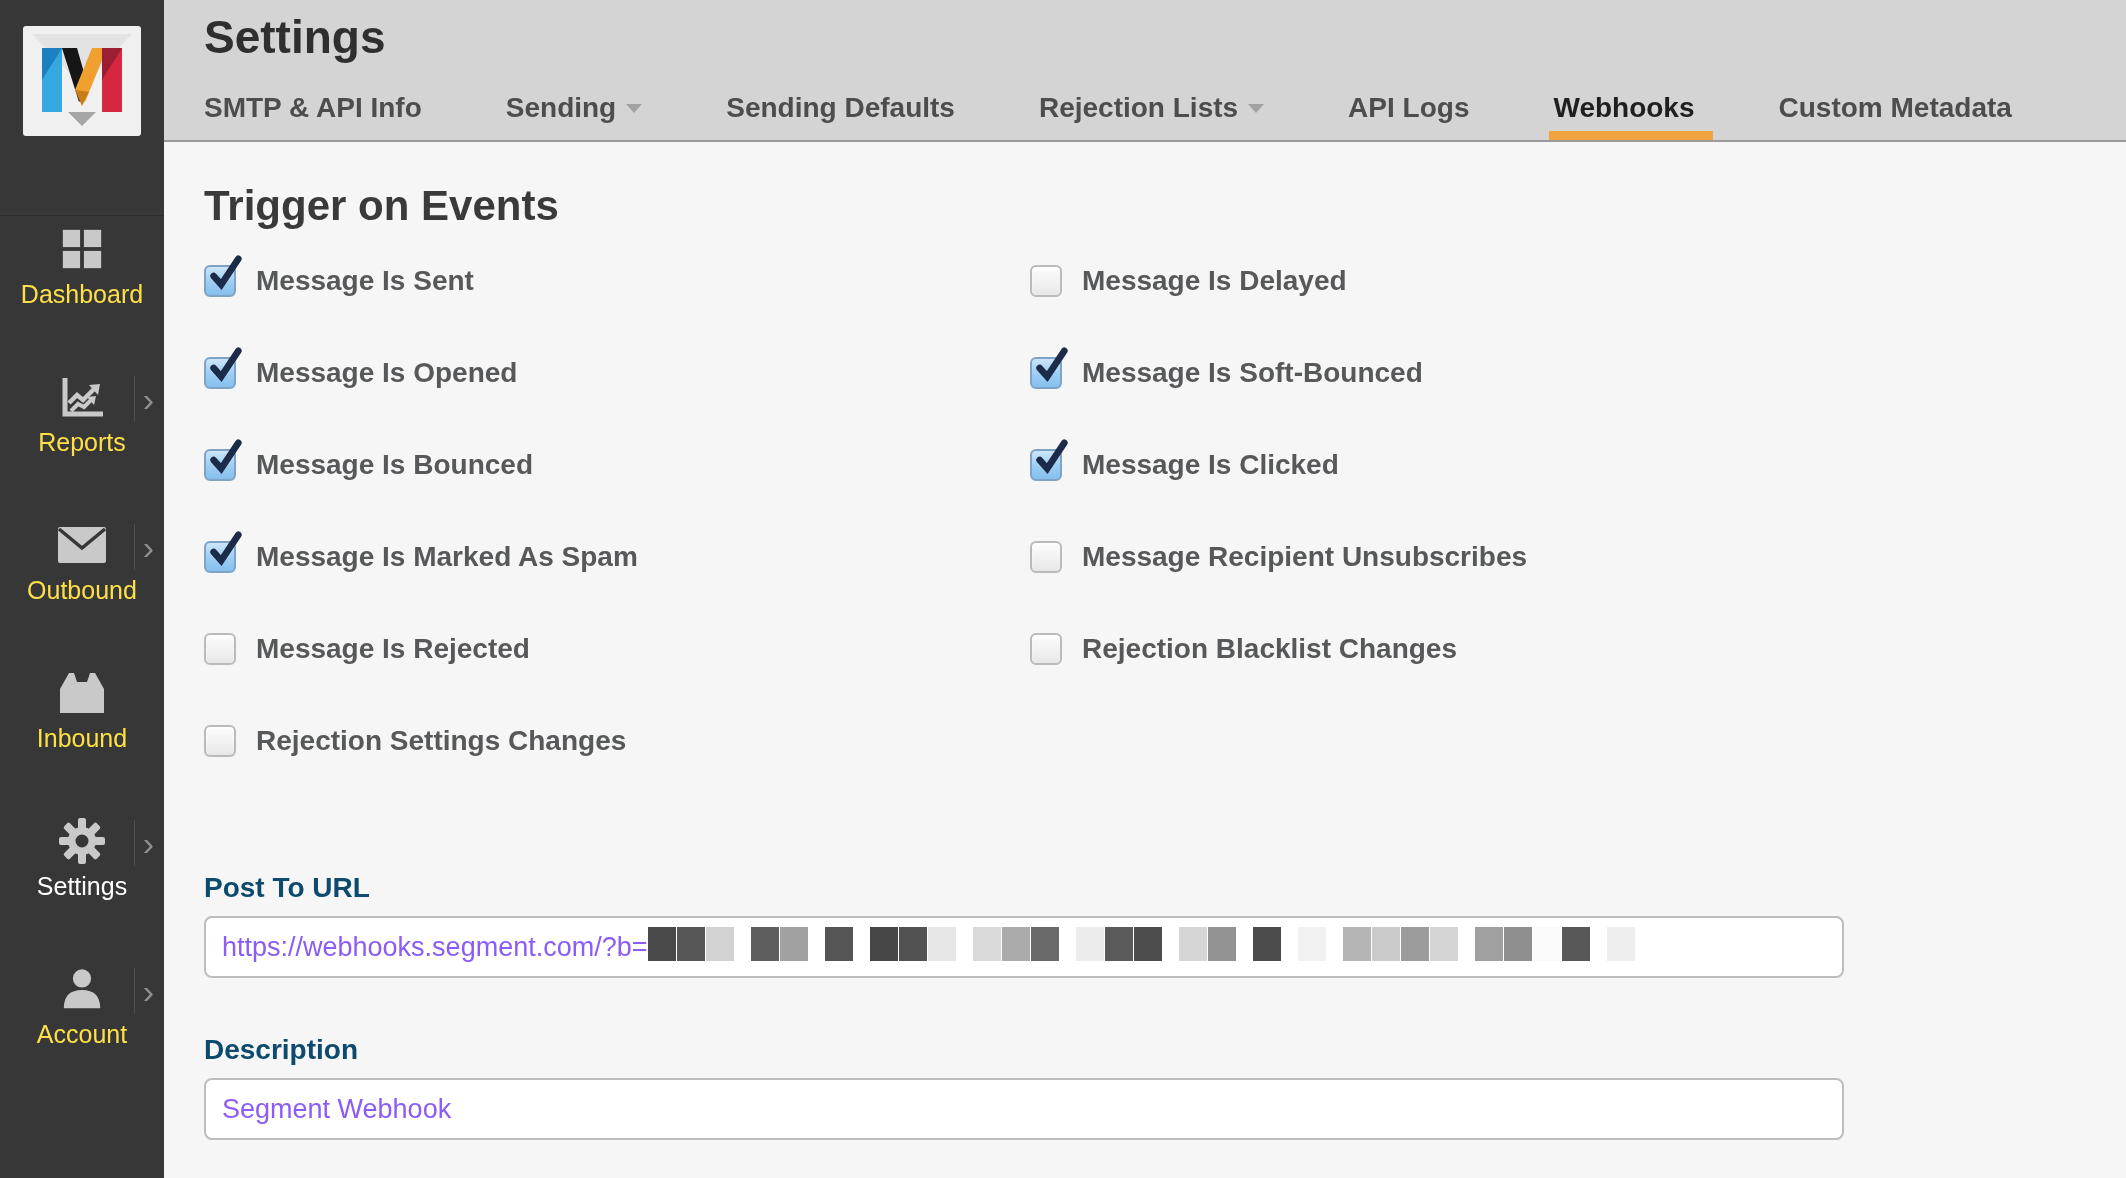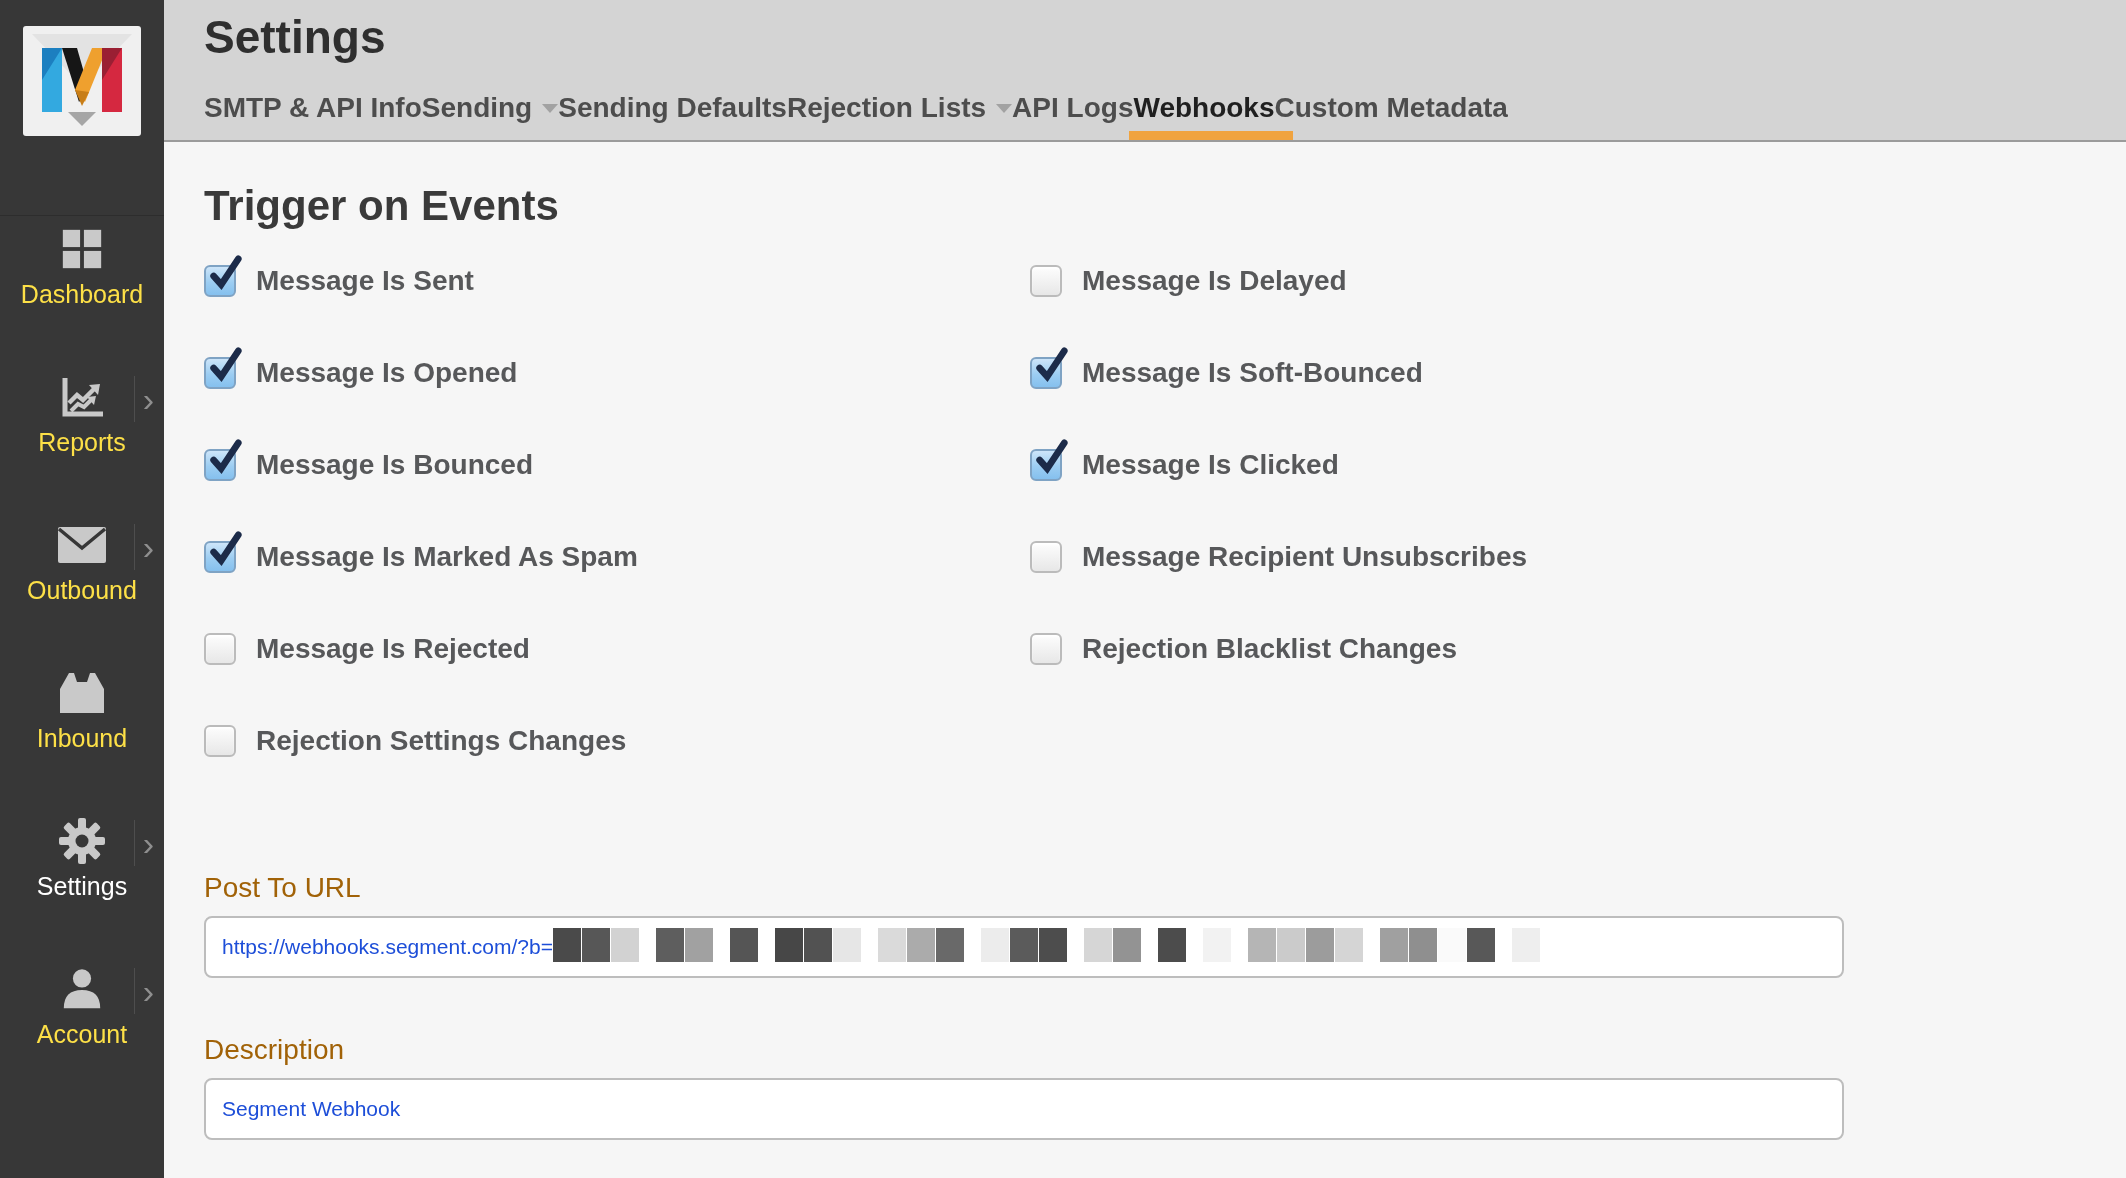--- a/index.html
+++ b/index.html
@@ -17,21 +17,21 @@
   .nav-label { margin-top:6px; font-size:25px; color:#fde047; }
   .nav-item.active .nav-label { color:#ffffff; }
   .chev { position:absolute; right:2px; top:4px; width:28px; height:46px;
           border-left:1px solid #4e4e4e; color:#8f8f8f; font-size:34px; line-height:44px;
           display:flex; align-items:center; justify-content:center; }
 
   
   .header { position:absolute; left:164px; top:0; width:1962px; height:142px;
             background:#d4d4d4; border-bottom:2px solid #9b9b9b; }
   .page-title { position:absolute; left:40px; top:10px; font-size:46px; font-weight:bold; color:#2f2f2f; }
-  .tabs { position:absolute; left:40px; bottom:0; display:flex; align-items:flex-end; }
+  .tabs { position:absolute; left:40px; bottom:0; display:flex; gap:84px; align-items:flex-end; }
   .tab { position:relative; font-size:28px; font-weight:bold; color:#4d4d4d;
          padding-bottom:16px; white-space:nowrap; cursor:pointer; }
   .tab.active { color:#1f1f1f; }
   .tab.active::after { content:""; position:absolute; left:-4px; right:-18px; bottom:0;
                        height:9px; background:#f0a33f; }
   .caret { display:inline-block; margin-left:10px; vertical-align:4px;
            width:0; height:0; border-left:8px solid transparent; border-right:8px solid transparent;
            border-top:9px solid #a2a2a2; }
 
   
@@ -43,23 +43,23 @@
   .event-row { display:flex; align-items:center; height:34px; margin-bottom:58px; cursor:pointer; }
   .event-label { margin-left:20px; font-size:28px; font-weight:bold; color:#57585a; }
 
   .cb { position:relative; width:32px; height:32px; border-radius:6px; flex:0 0 32px; }
   .cb.unchecked { background:linear-gradient(180deg,#fdfdfd,#e7e7e7);
                   border:2px solid #bbbbbb; box-shadow:inset 0 2px 2px rgba(255,255,255,.9); }
   .cb.checked { background:linear-gradient(180deg,#cde5f9 0%,#9ccdf2 55%,#85c0ee 100%);
                 border:2px solid #7fa3c4; }
   .cb.checked svg { position:absolute; left:0px; top:-12px; width:38px; height:40px; }
 
-  .field-label { margin:56px 0 0 40px; font-size:28px; font-weight:normal; color:#a16207; }
+  .field-label { margin:56px 0 0 40px; font-size:28px; font-weight:bold; color:#0c4a6e; }
   .text-input { width:1640px; height:62px; margin:12px 0 0 40px; background:#ffffff;
-                border:2px solid #bdbdbd; border-radius:8px; font-size:21px; color:#1d4ed8;
+                border:2px solid #bdbdbd; border-radius:8px; font-size:27px; color:#8b5cf6;
                 padding:0 16px; font-family:"Liberation Sans","DejaVu Sans",sans-serif; }
   .url-box { display:flex; align-items:center; }
   .url-prefix { white-space:nowrap; }
   .rblock { display:inline-block; width:28px; height:34px; margin-right:1px; }
   .rgap { display:inline-block; width:16px; height:34px; }
 </style>
 </head>
 <body>
 
 <div class="app">

